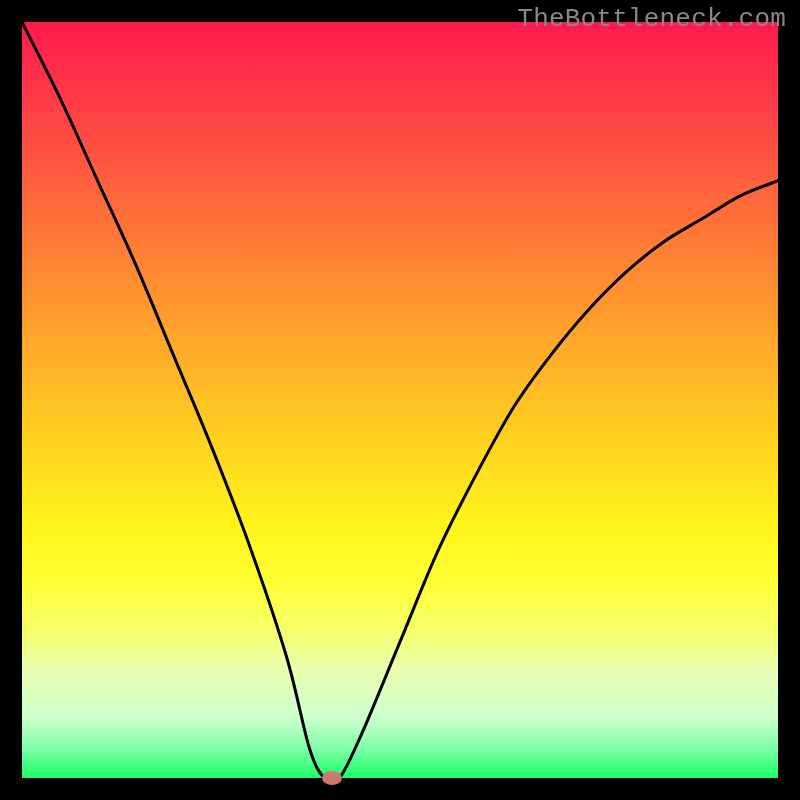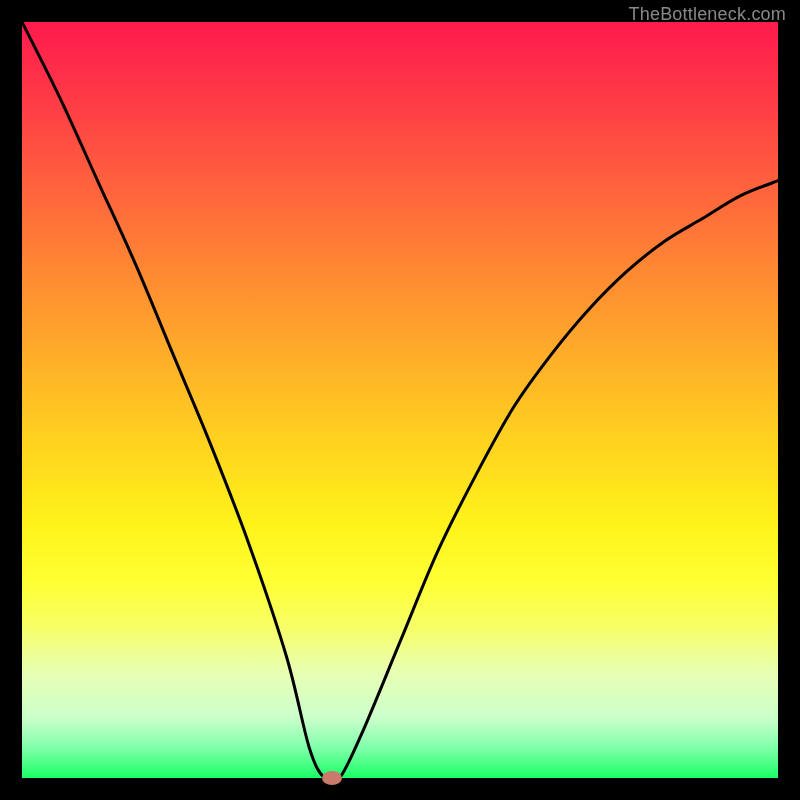--- a/index.html
+++ b/index.html
@@ -45,22 +45,22 @@
     width: 20px;
     height: 14px;
     background: #c97a6b;
     border-radius: 50%;
     transform: translate(-50%, -50%);
   }
   .watermark {
     position: absolute;
     top: 4px;
     right: 14px;
-    font-family: Liberation Sans, sans-serif;
-    font-size: 18px;
+    font-family: Liberation Mono, monospace;
+    font-size: 26px;
     color: #888;
     letter-spacing: 0.2px;
   }
 </style>
 </head>
 <body>
 
 <div class="plot-area">
   <svg class="curve-svg" viewBox="0 0 756 756" preserveAspectRatio="none">
     <path id="curve-path" d="M 0 0 C 6.300000000000001 12.600000000000003 25.200000000000003 49.14000000000003 37.800000000000004 75.60000000000002 C 50.400000000000006 102.06000000000002 63.00000000000001 131.04 75.60000000000001 158.76 C 88.2 186.48 100.79999999999998 212.93999999999997 113.39999999999999 241.91999999999996 C 126 270.9 138.60000000000002 302.4 151.20000000000002 332.64 C 163.8 362.88 176.4 391.86 189 423.36 C 201.6 454.86 214.2 486.36 226.79999999999998 521.64 C 239.39999999999998 556.92 254.51999999999995 601.02 264.59999999999997 635.04 C 274.67999999999995 669.06 280.98 705.6 287.28000000000003 725.76 C 293.58000000000004 745.92 297.36 750.96 302.40000000000003 756 C 307.44000000000005 761.04 311.21999999999997 763.56 317.52 756 C 323.82 748.44 330.12 733.3199999999999 340.2 710.64 C 350.28 687.96 365.4 650.1600000000001 378 619.9200000000001 C 390.6 589.6800000000001 403.20000000000005 556.9200000000001 415.8 529.2 C 428.4 501.48 440.99999999999994 477.53999999999996 453.59999999999997 453.59999999999997 C 466.2 429.65999999999997 478.80000000000007 405.72 491.40000000000003 385.56 C 504 365.4 516.5999999999999 349.02 529.1999999999999 332.64 C 541.8 316.26 554.4 301.14000000000004 567 287.28000000000003 C 579.6 273.42 592.2 260.81999999999994 604.8000000000001 249.47999999999996 C 617.4000000000001 238.13999999999996 630 228.06 642.6 219.24 C 655.2 210.42000000000002 667.8 204.12000000000006 680.4 196.56000000000006 C 693 189.00000000000006 705.5999999999999 180.18 718.1999999999999 173.88 C 730.8 167.57999999999998 749.7 161.28 756 158.76" stroke="#000" stroke-width="3" fill="none" stroke-linecap="round" stroke-linejoin="round"></path>

